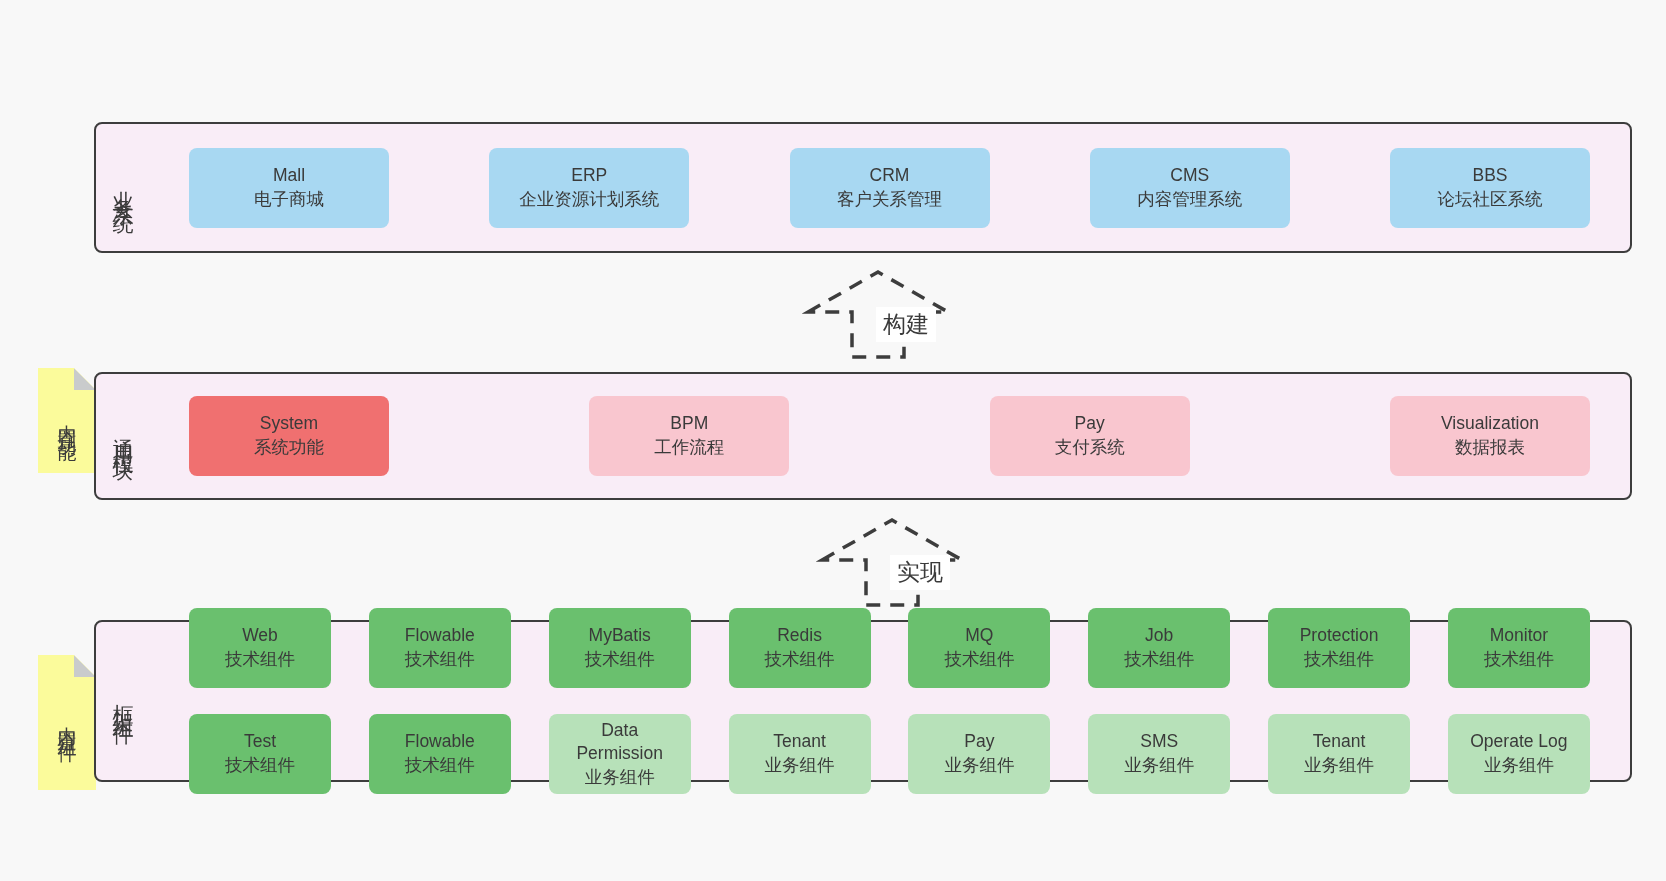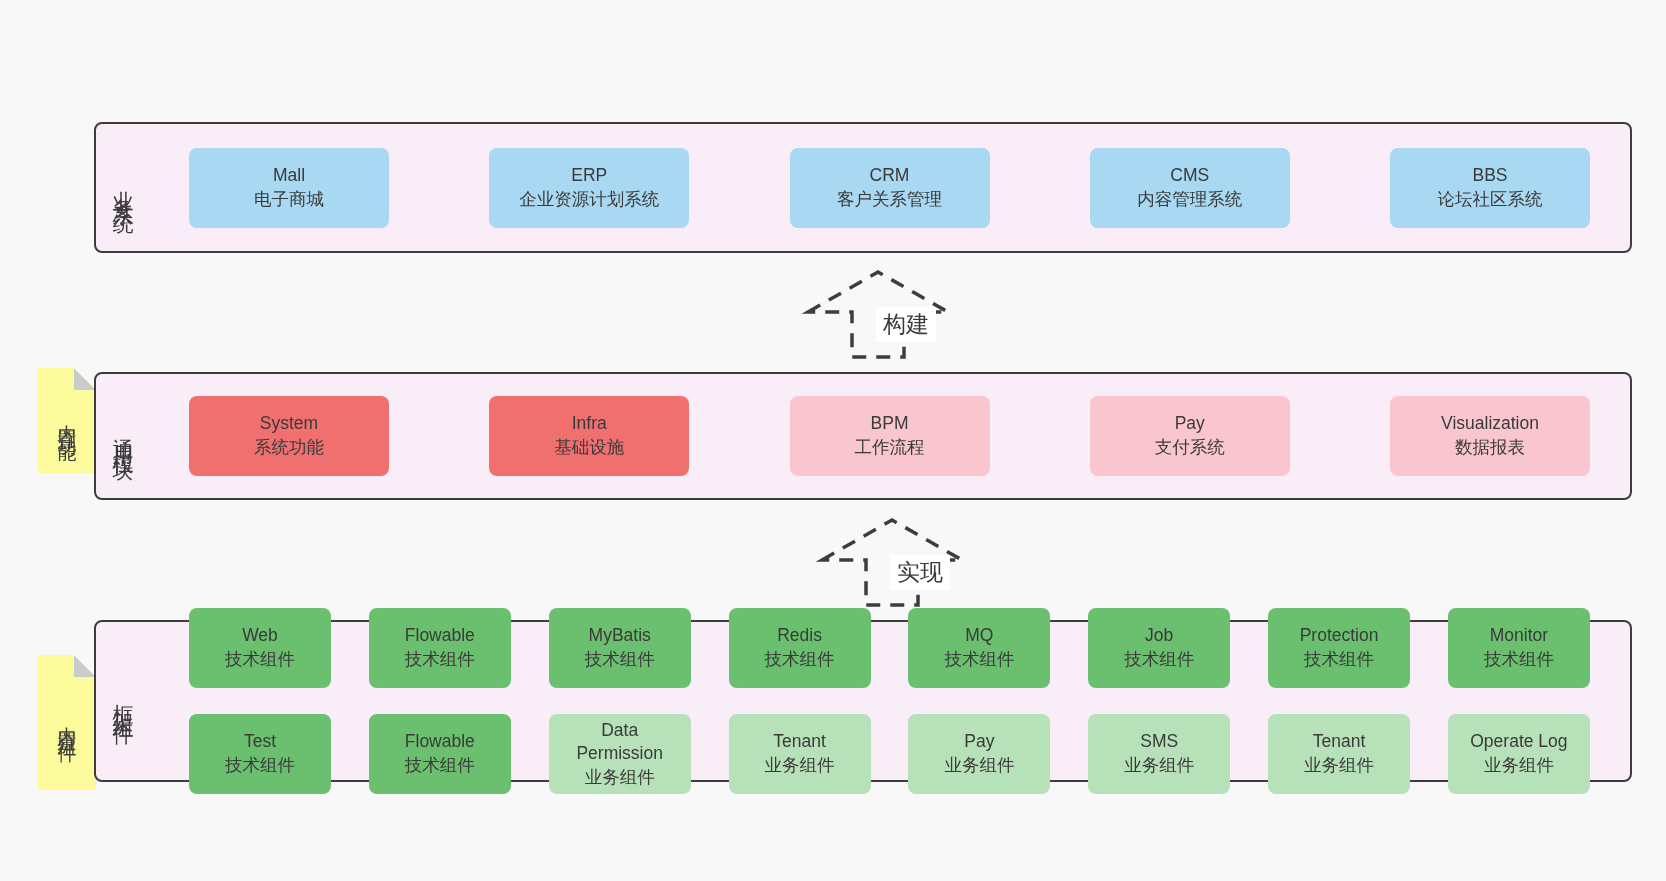--- a/index.html
+++ b/index.html
@@ -127,24 +127,20 @@
   </div>
 
   <section class="panel cols-6" style="top:372px;height:128px;">
     <div class="panel-label">通用模块</div>
     <div class="panel-rows">
         <div class="row">
           <div class="box red">
             <span>System</span>
             <span>系统功能</span>
           </div>
-          <div class="box red">
-            <span>Infra</span>
-            <span>基础设施</span>
-          </div>
           <div class="box pink">
             <span>BPM</span>
             <span>工作流程</span>
           </div>
           <div class="box pink">
             <span>Pay</span>
             <span>支付系统</span>
           </div>
           <div class="box pink">
             <span>Visualization</span>

